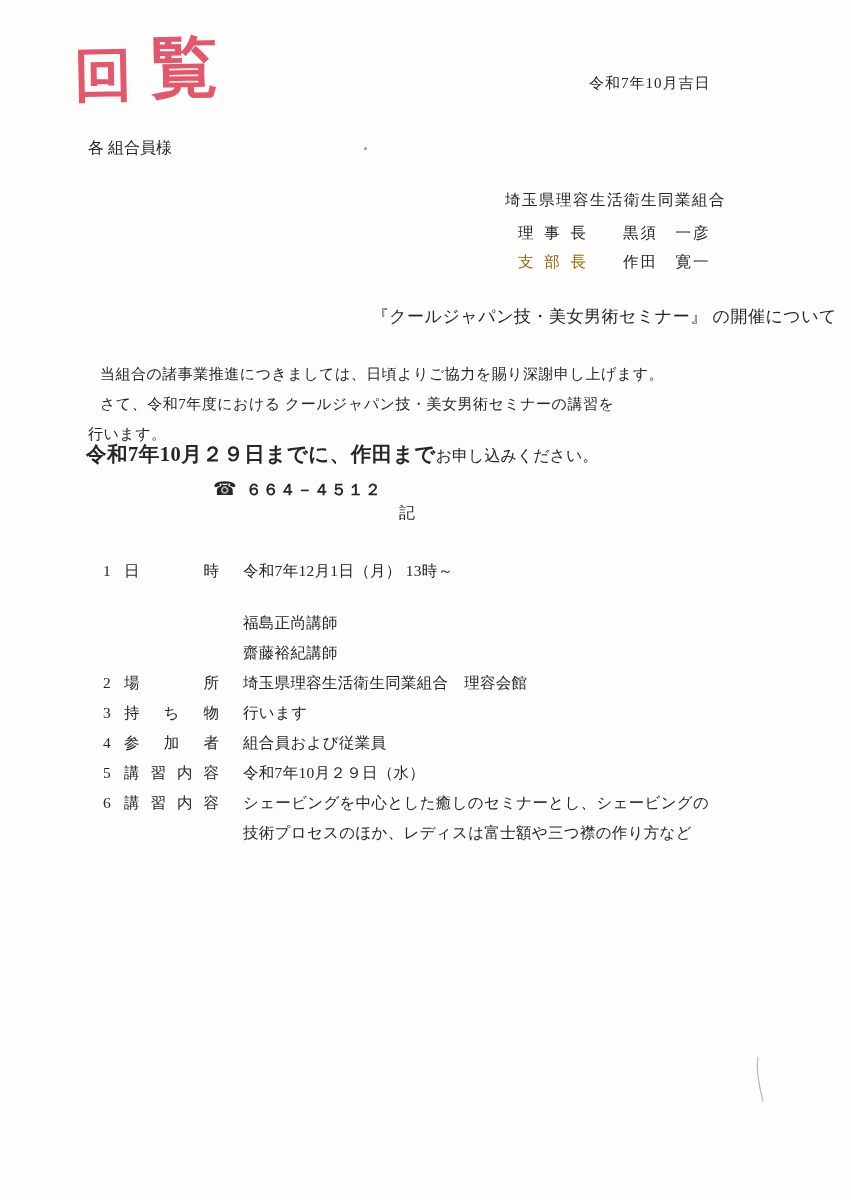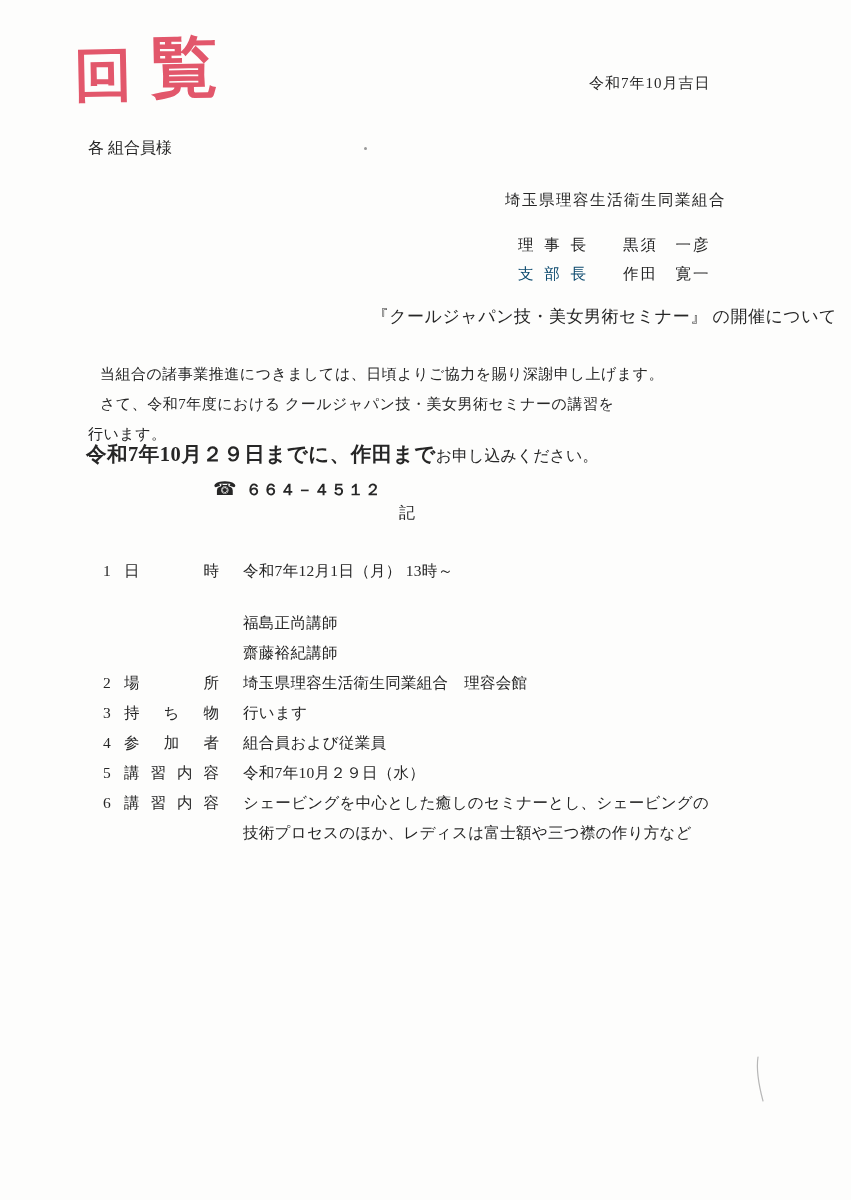--- a/index.html
+++ b/index.html
@@ -21,28 +21,28 @@
     opacity:0.93;
     white-space:nowrap;
   }
   .stamp .kai { display:inline-block; font-size:58px; line-height:1; margin-top:12px; letter-spacing:0; }
   .stamp .ran { display:inline-block; font-size:68px; line-height:1; margin-left:14px; vertical-align:top; }
 
   .date { position:absolute; left:589px; top:74px; font-size:15px; letter-spacing:1px; }
   .recipient { position:absolute; left:88px; top:138px; font-size:16px; }
 
   .sender { position:absolute; left:505px; top:190px; font-size:15.5px; }
-  .sender .org { letter-spacing:1.5px; margin-bottom:20px; }
+  .sender .org { letter-spacing:1.5px; margin-bottom:8px; }
   .sender .role { line-height:28.5px; padding-left:13px; white-space:nowrap; }
   .role-title {
     display:inline-block; width:68px;
     text-align:justify; text-align-last:justify;
     margin-right:37px;
   }
-  .role-title.muted { color:#0c4a6e;font-family:Liberation Serif, serif; }
+  .role-title.muted { color:#a16207;font-family:Liberation Serif, serif; }
   .role-name { letter-spacing:2px; }
 
   .doc-title {
     position:absolute; top:305px; left:15px; width:822px;
     text-align:right; font-size:17px; letter-spacing:0.5px;
   }
 
   .body-text { position:absolute; left:88px; top:359px; font-size:15px; line-height:30px; letter-spacing:0.5px; }
   .body-text .indent { text-indent:12px; }
 

